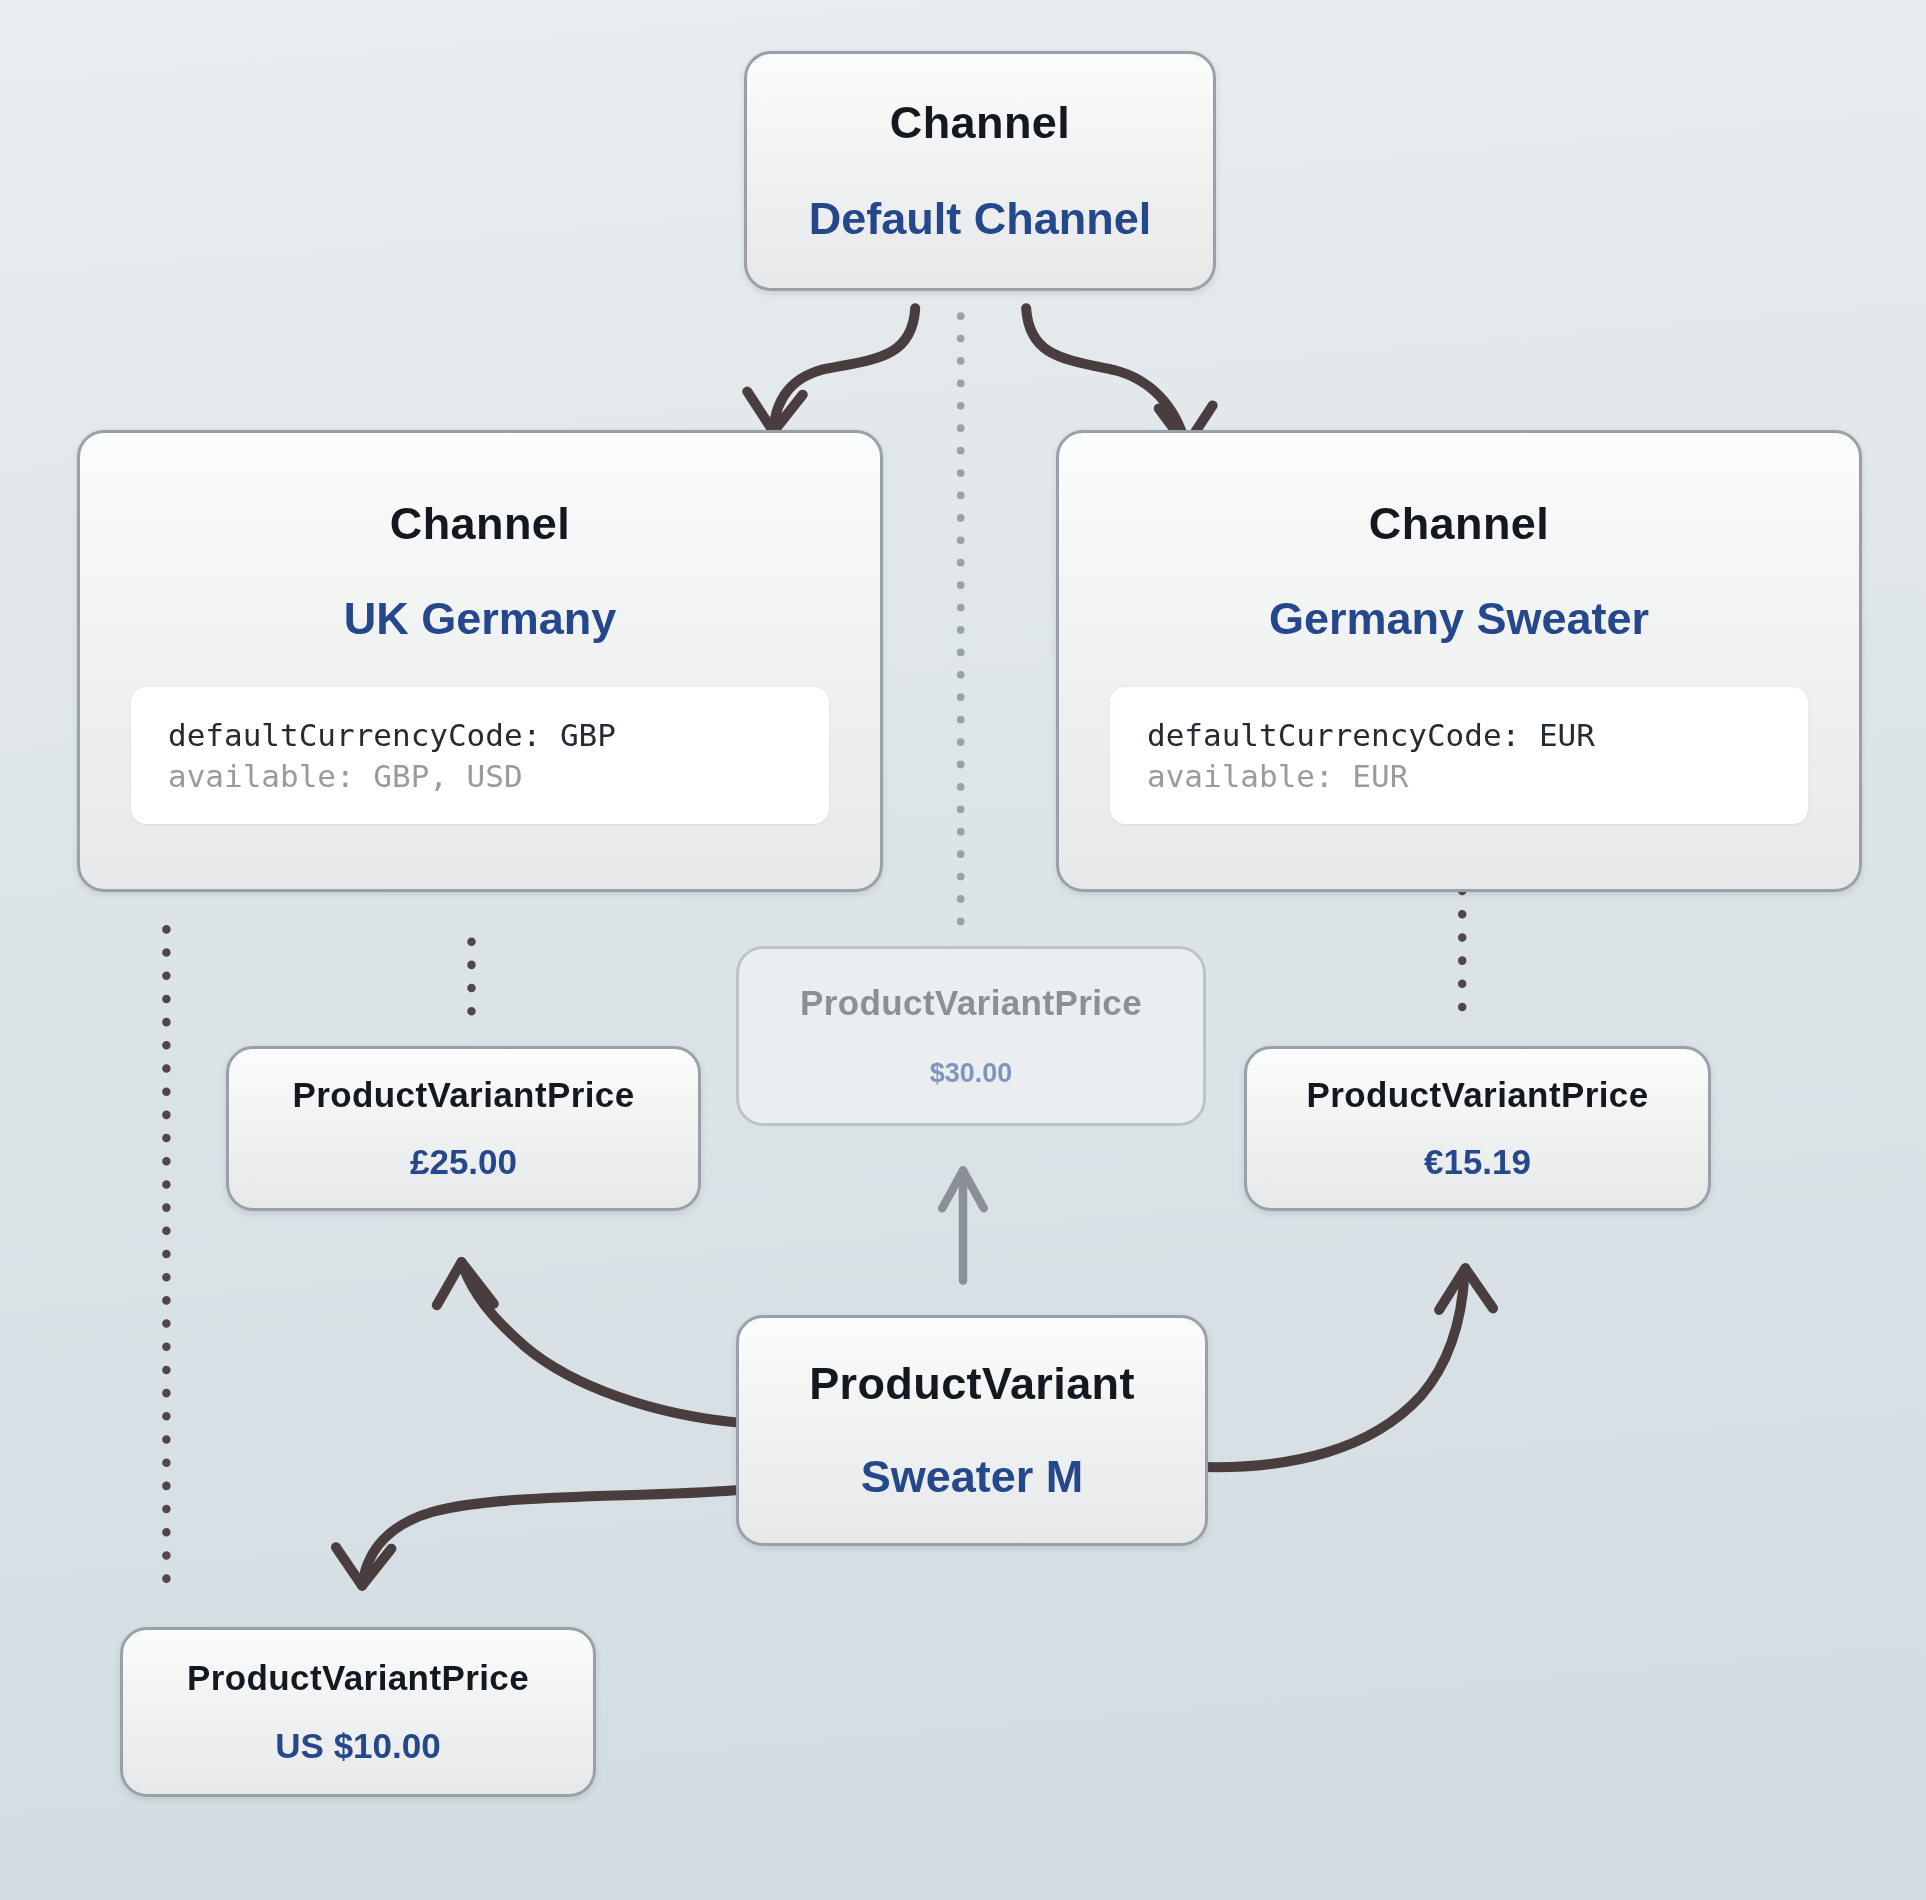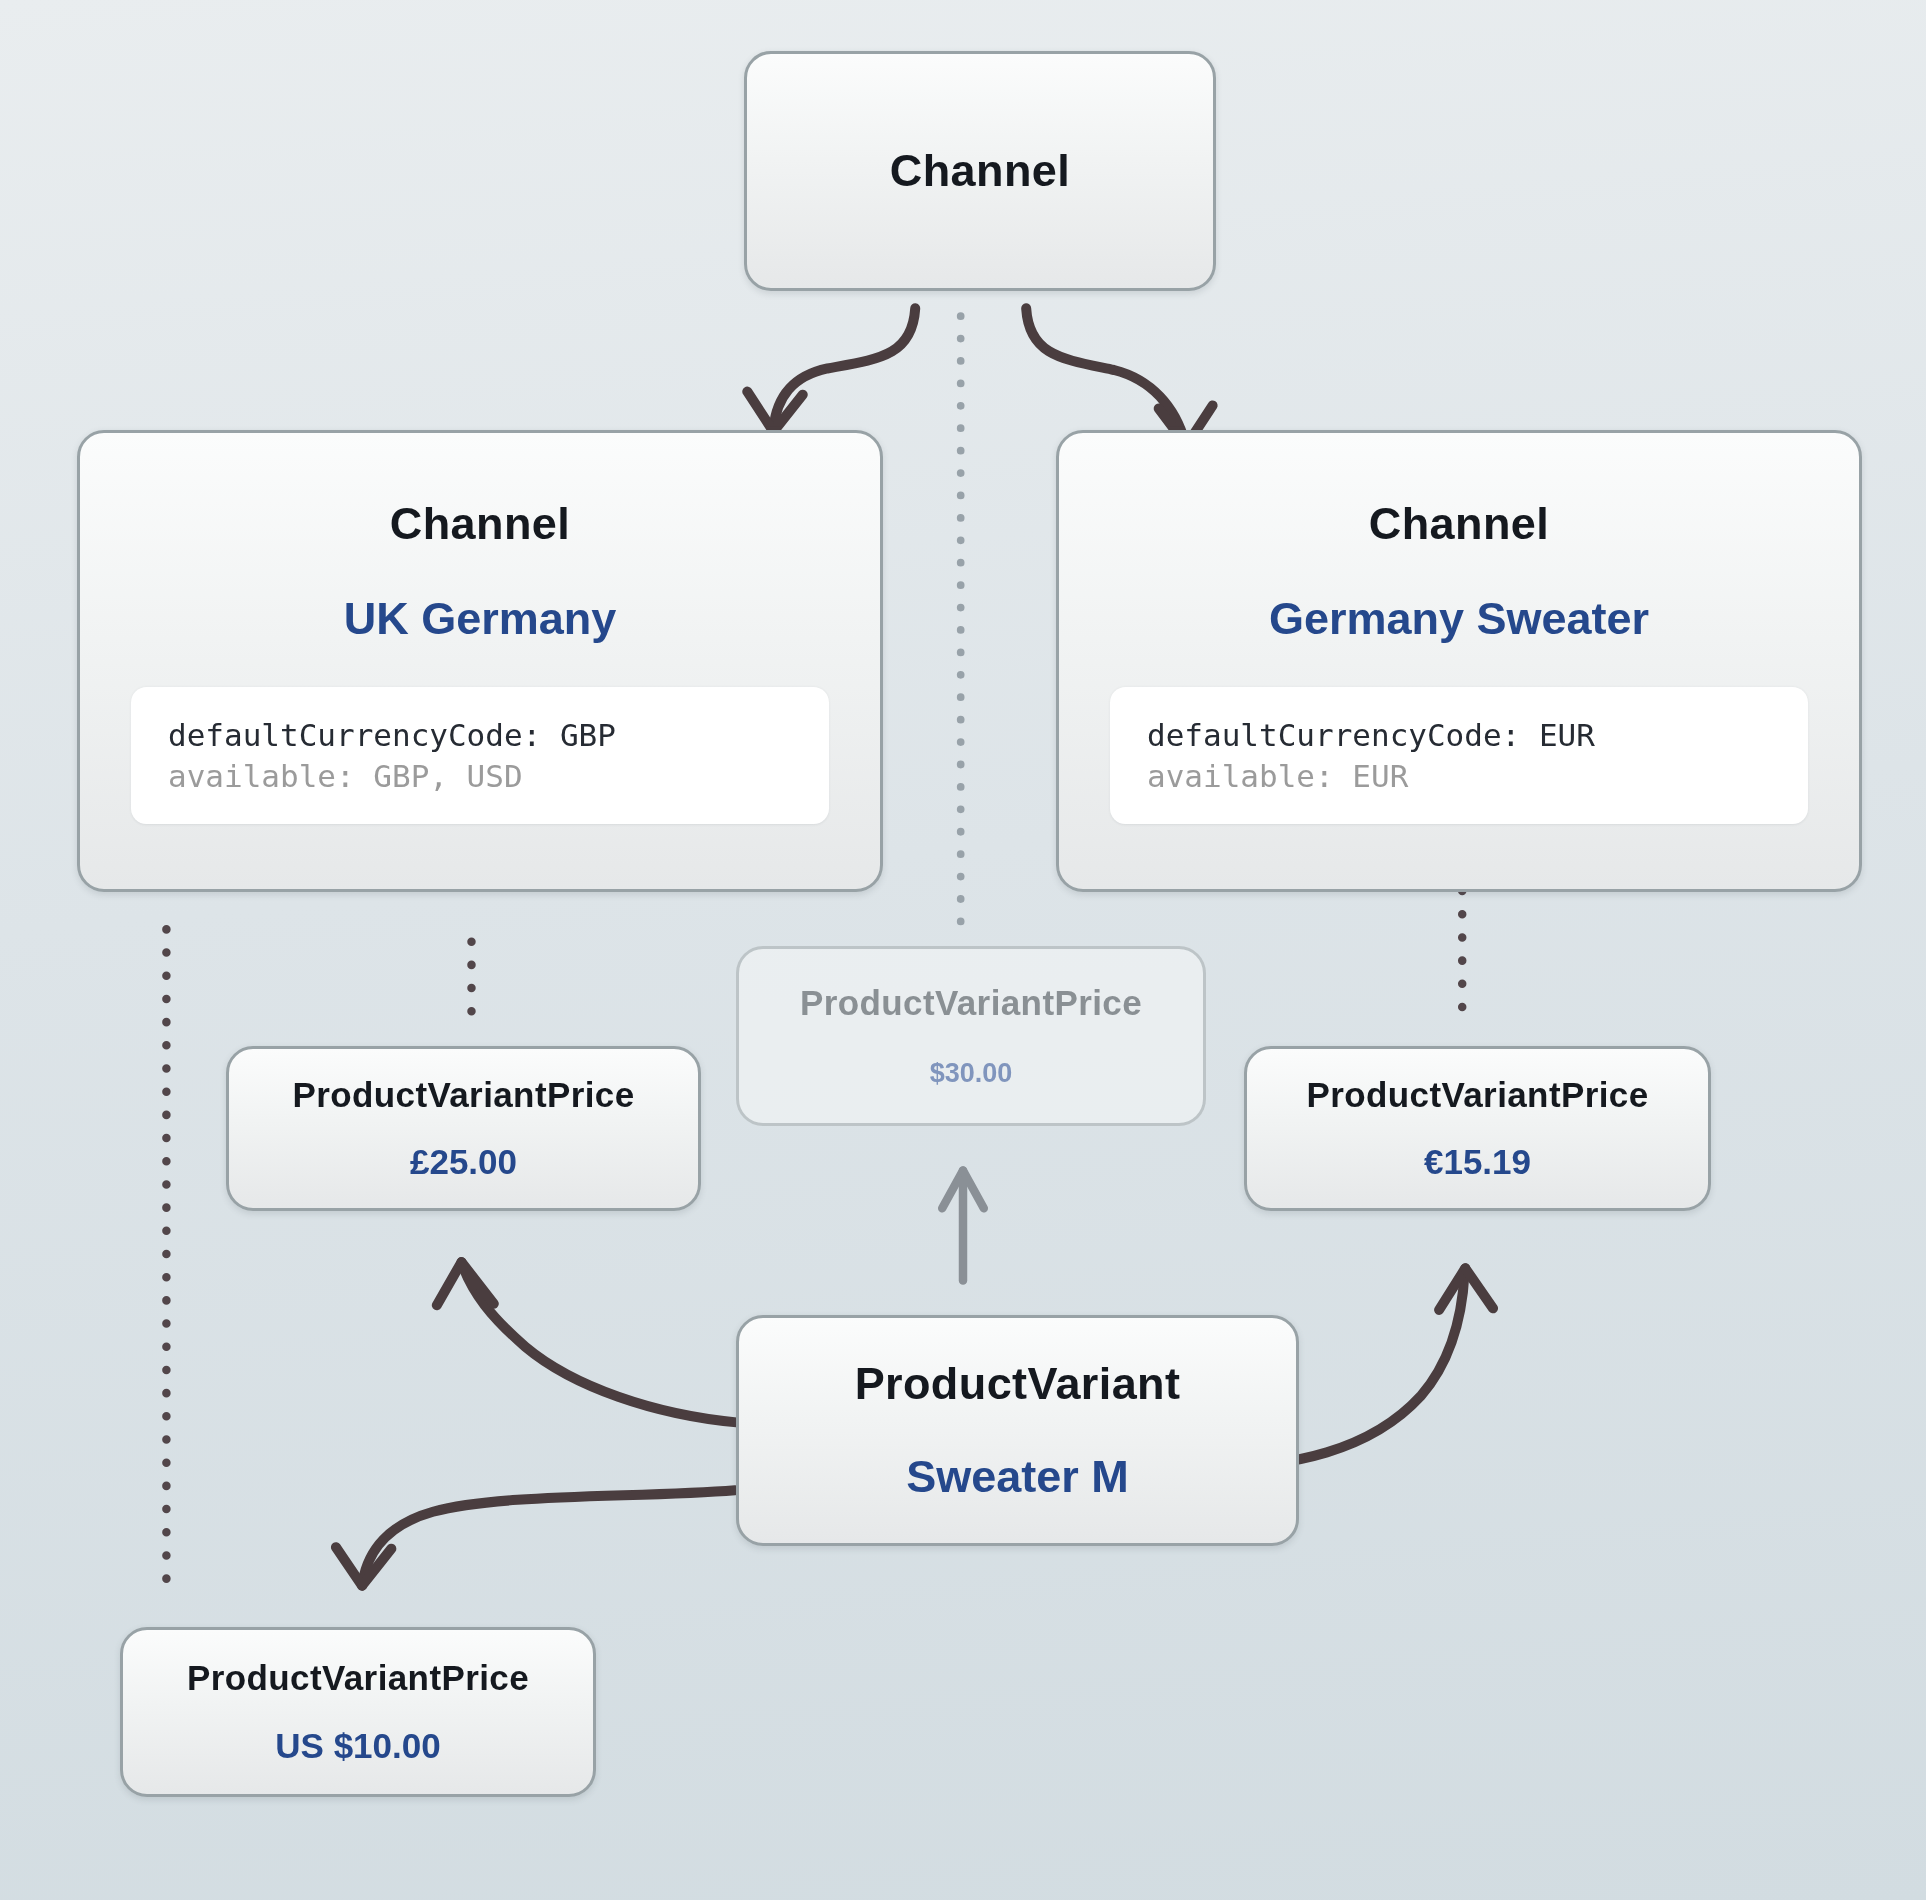--- a/index.html
+++ b/index.html
@@ -78,21 +78,21 @@
   #node-default-price .type-label { color: var(--faded-title); font-size: 35px; }
   #node-default-price .price-value { color: var(--faded-price); font-size: 27px; font-weight: bold; }
 
   
   #node-default-channel { left: 744px; top: 51px;  width: 472px;  height: 240px; }
   #node-uk-channel      { left: 77px; top: 430px; width: 806px; height: 462px; padding: 23px 0; }
   #node-germany-channel { left: 1056px;top: 430px; width: 806px; height: 462px; padding: 23px 0; }
   #node-default-price   { left: 736px; top: 946px;width: 470px;  height: 180px; }
   #node-uk-price        { left: 226px; top: 1046px;width: 475px;  height: 165px; }
   #node-germany-price   { left: 1244px;top: 1046px;width: 467px;  height: 165px; }
-  #node-product-variant { left: 736px; top: 1315px;width: 563px;  height: 231px; }
+  #node-product-variant { left: 736px; top: 1315px;width: 472px;  height: 231px; }
   #node-usd-price       { left: 120px; top: 1627px;width: 476px;  height: 170px; }
 
   .edge-dark   { stroke: var(--arrow-dark); stroke-width: 13; fill: none; stroke-linecap: round; stroke-linejoin: round; }
   .edge-gray   { stroke: var(--arrow-gray); stroke-width: 11; fill: none; stroke-linecap: round; stroke-linejoin: round; }
   .dots-gray   { stroke: var(--dot-gray);  stroke-width: 10; fill: none; stroke-linecap: round; stroke-dasharray: 0.1 29; }
   .dots-dark   { stroke: var(--dot-dark);  stroke-width: 11; fill: none; stroke-linecap: round; stroke-dasharray: 0.1 30; }
 </style>
 </head>
 <body>
 
@@ -140,20 +140,21 @@
 
     <g>
       <path class="edge-gray" d="M 1250 1662 L 1250 1528"></path>
       <path class="edge-gray" d="M 1250 1519 L 1223 1568"></path>
       <path class="edge-gray" d="M 1250 1519 L 1277 1568"></path>
     </g>
   </svg>
 
   <div class="node" id="node-default-channel">
     <div class="type-label">Channel</div>
+    <div class="entity-name">Default Channel</div>
   </div>
 
   <div class="node" id="node-uk-channel">
     <div class="type-label">Channel</div>
     <div class="entity-name">UK Germany</div>
     <div class="code-box">
       <div class="code-line-dark">defaultCurrencyCode: GBP</div>
       <div class="code-line-gray">available: GBP, USD</div>
     </div>
   </div>

